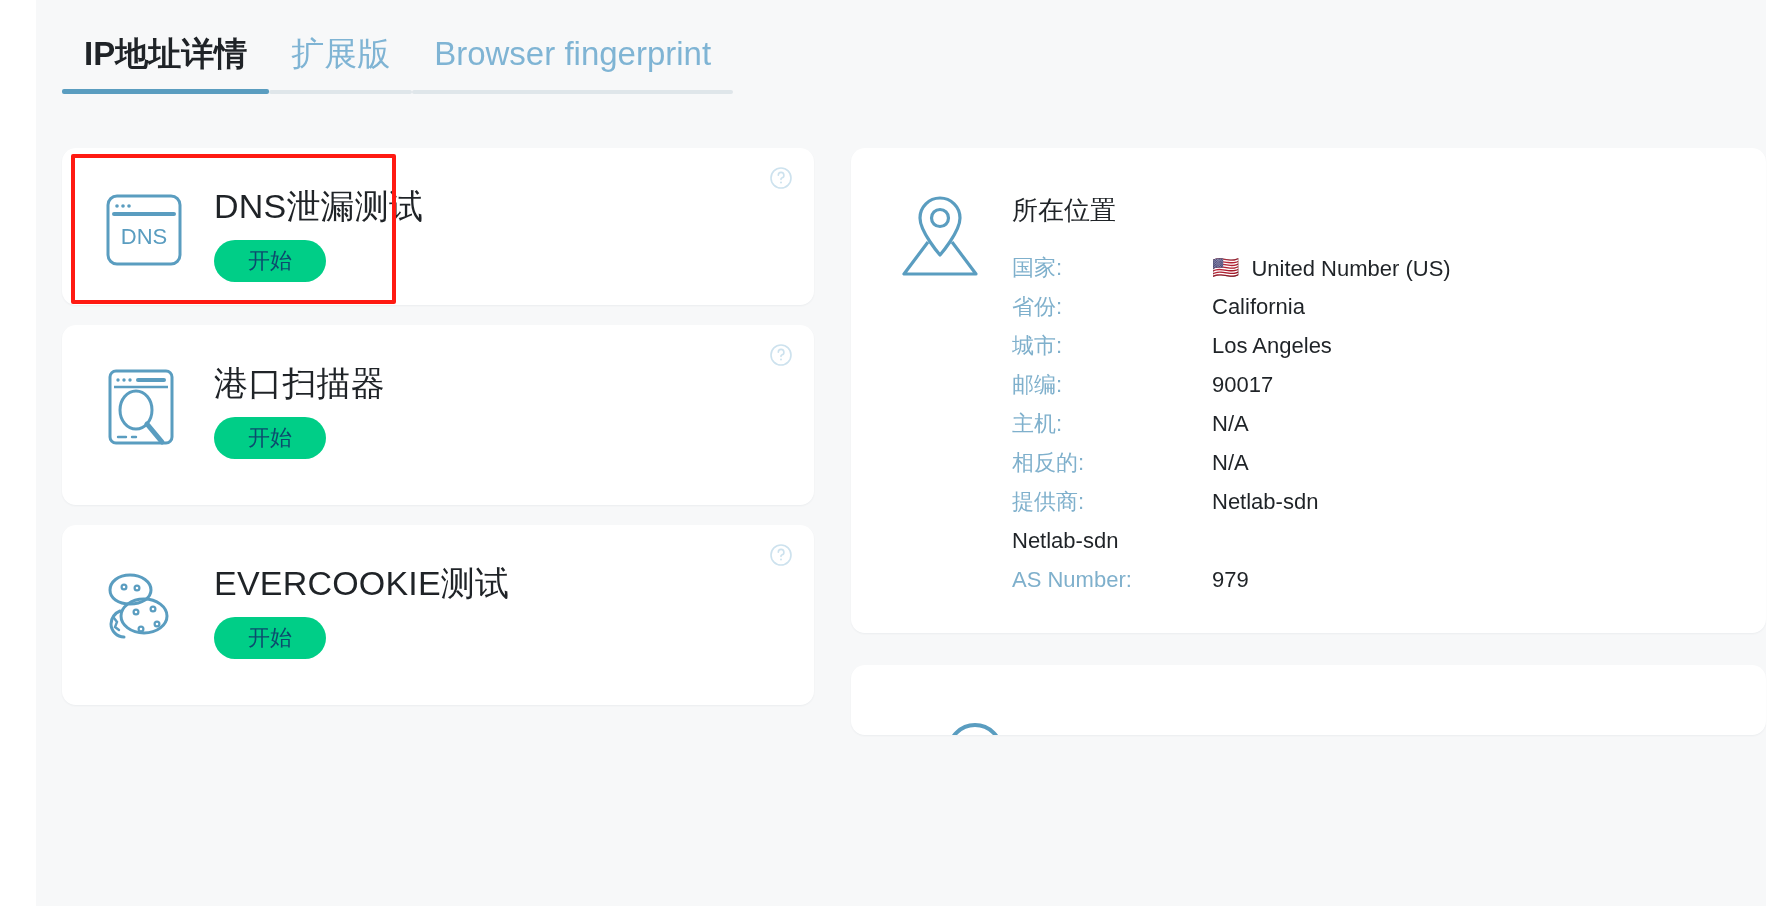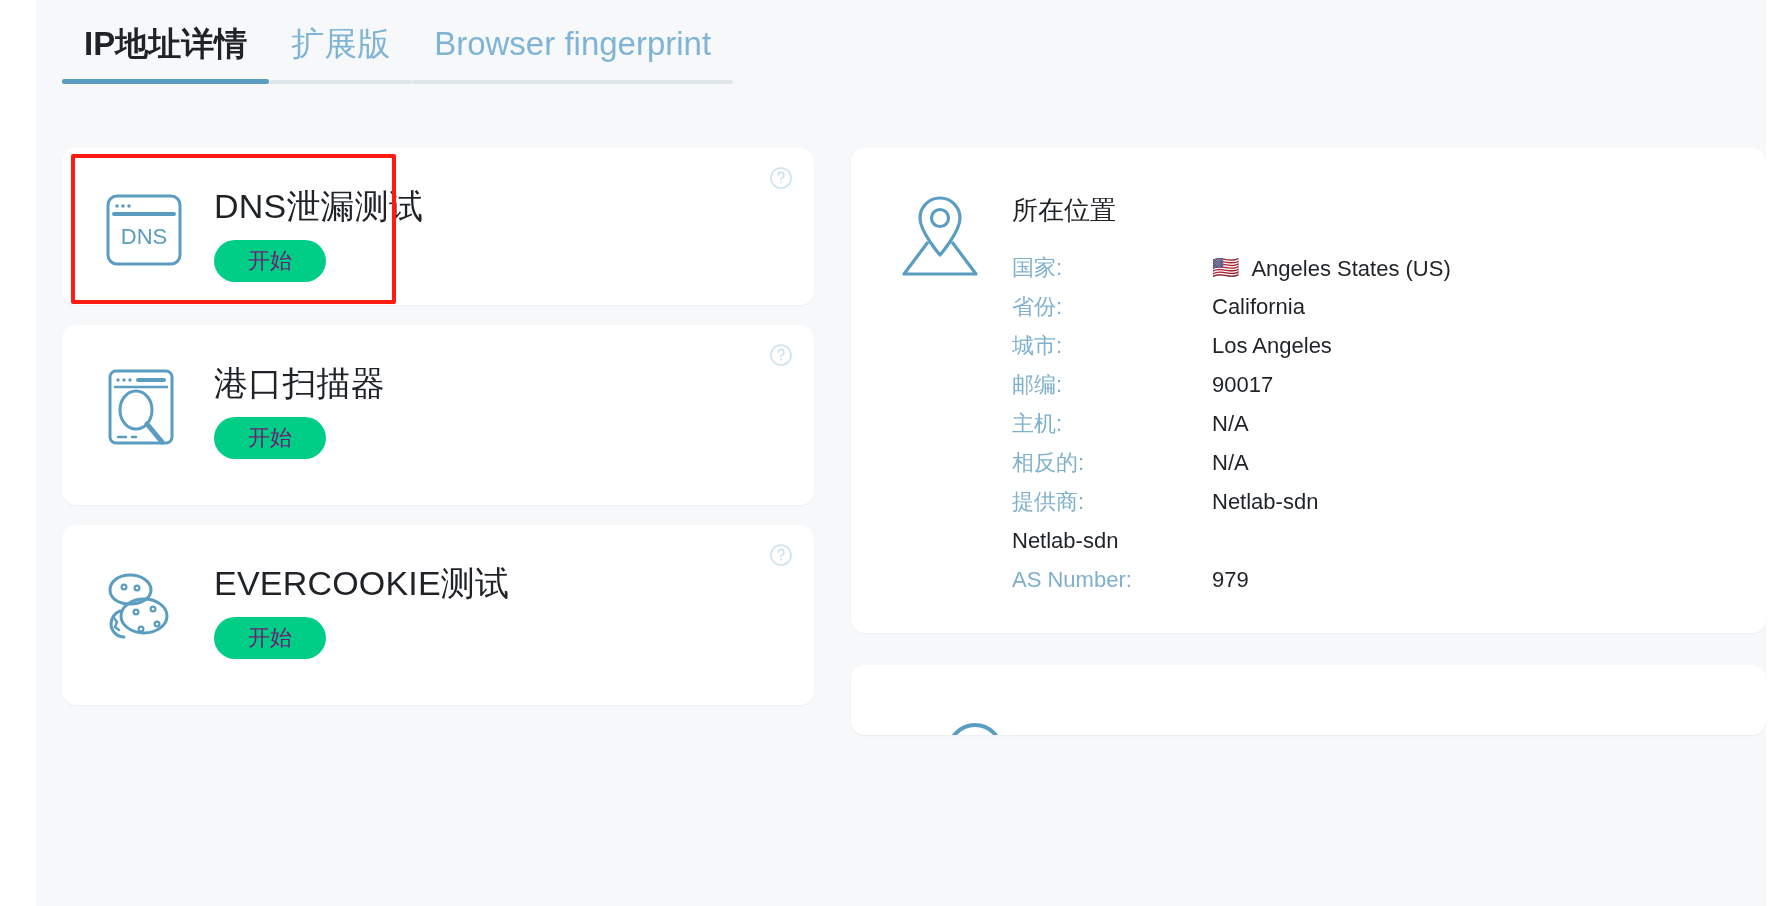--- a/index.html
+++ b/index.html
@@ -32,23 +32,23 @@
     position: absolute;
     right: 0; top: 0;
     width: 14px; height: 906px;
     background: #ffffff;
   }
 
   
   .tabs {
     position: absolute;
     left: 62px;
-    top: 8px;
+    top: 32px;
     display: flex;
-    align-items: center;
+    align-items: flex-start;
     height: 90px;
   }
   .tab {
     position: relative;
     padding: 0 22px 18px 22px;
     font-size: 33px;
     line-height: 44px;
     white-space: nowrap;
     cursor: pointer;
     color: #7fb4d4;
@@ -124,21 +124,21 @@
     white-space: nowrap;
   }
   .start-btn {
     display: inline-flex;
     align-items: center;
     justify-content: center;
     min-width: 112px;
     height: 42px;
     padding: 0 22px;
     background: #00ce87;
-    color: #701a75;
+    color: #0c4a6e;
     font-size: 22px;
     border: none;
     border-radius: 21px;
     cursor: pointer;
     font-family: inherit;
     line-height: 1;
   }
   .help-icon {
     position: absolute;
     right: 21px;
@@ -369,21 +369,21 @@
 
       <div class="info-body">
         <div class="info-heading">所在位置</div>
 
         <div class="info-rows">
 
           <div class="info-row">
             <div class="info-label">国家:</div>
             <div class="info-value">
               <span class="flag-glyph">🇺🇸</span>
-              <span>Angeles States (US)</span>
+              <span>United Number (US)</span>
             </div>
           </div>
 
           <div class="info-row">
             <div class="info-label">省份:</div>
             <div class="info-value">
               <span>California</span>
             </div>
           </div>
 

